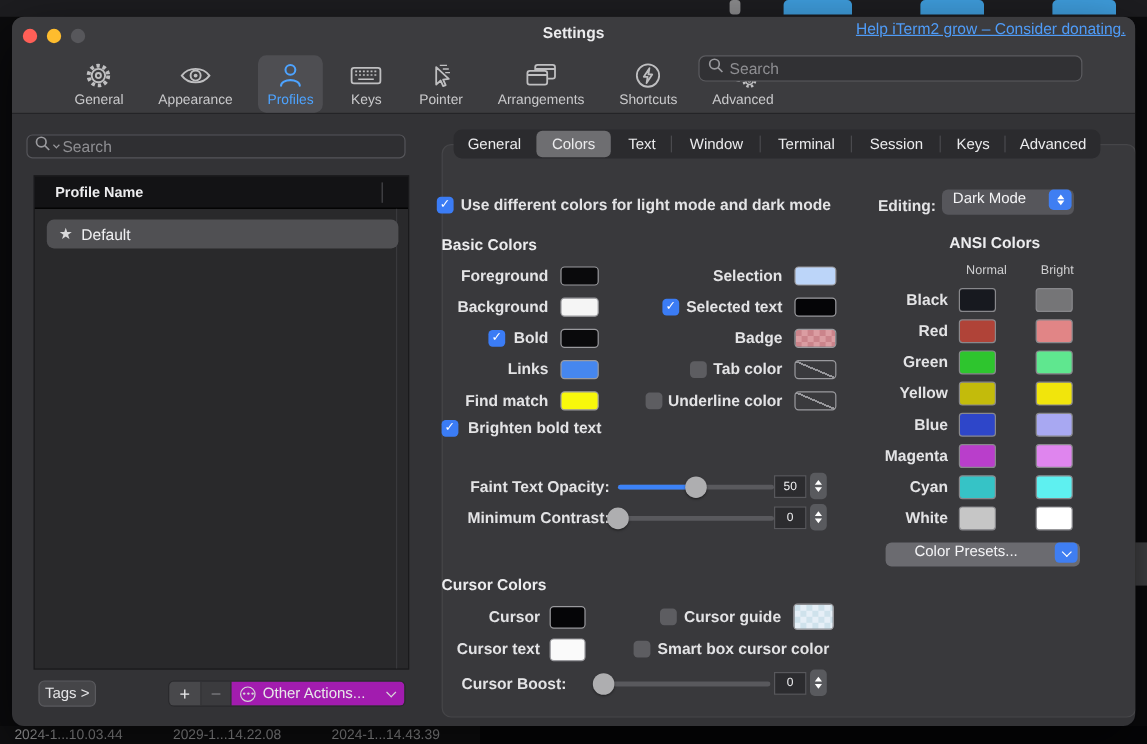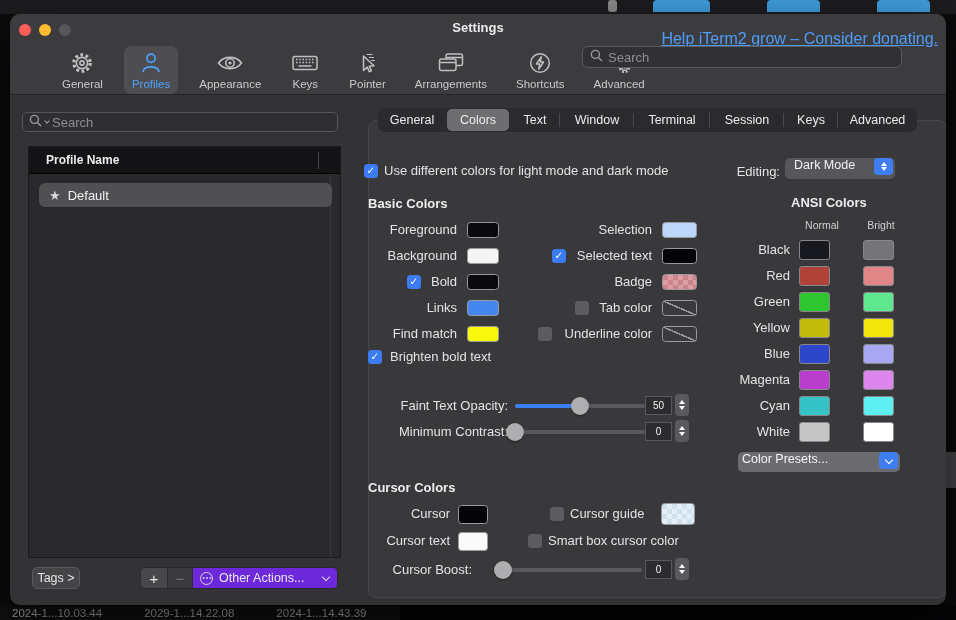--- a/index.html
+++ b/index.html
@@ -21,21 +21,21 @@
 
   
   .window { left:10px; top:14px; width:936px; height:591px; background:#333336;
     border-radius:10px; box-shadow:0 18px 50px rgba(0,0,0,.65); overflow:hidden; }
   .toolbar { left:0; top:0; width:936px; height:81px; background:#3c3c3f; border-bottom:1px solid #242427; }
 
   .tl { top:10px; width:12px; height:12px; border-radius:50%; }
   .tl.red{ left:9px; background:#ff5f57; } .tl.yellow{ left:29px; background:#febc2e; } .tl.gray{ left:49px; background:#57575b; }
 
   .win-title { left:0; top:6px; width:936px; text-align:center; font-size:13px; font-weight:bold; color:#ebebed; }
-  .help-link { right:8px; top:16px; font-size:16px; color:#4f9cf8; text-decoration:underline; }
+  .help-link { right:8px; top:2px; font-size:13px; color:#4f9cf8; text-decoration:underline; }
 
   .nav { left:44px; top:26px; height:54px; display:flex; align-items:flex-end; gap:13px; }
   .nav-item { display:flex; flex-direction:column; align-items:center; justify-content:flex-end; gap:2px;
     padding:3px 8px 4px; border-radius:7px; color:#c9c9cb; font-size:11.5px; }
   .nav-item.sel { background:#4e4e52; color:#4da3ff; }
   .nav-ico { height:27px; display:flex; align-items:center; }
 
   .tb-search { left:572px; top:32px; width:320px; height:22px; background:#313134; border:1px solid #5b5b5f;
     border-radius:6px; display:flex; align-items:center; padding:0 7px; gap:5px; }
   .tb-search input, .sb-search input { flex:1; background:transparent; border:none; outline:none;
@@ -54,21 +54,21 @@
     display:flex; align-items:center; gap:7px; padding-left:10px; color:#f0f0f2; font-size:13px; }
   .star { color:#d9d9db; font-size:13px; }
 
   .btn { background:#454548; border:1px solid #5a5a5e; border-radius:5px; color:#e6e6e8; font-size:12.5px;
     display:flex; align-items:center; justify-content:center; }
   .tags-btn { left:22px; top:553px; width:48px; height:22px; }
   .group { left:130px; top:553px; width:198px; height:22px; display:flex; border-radius:5px; overflow:hidden;
     border:1px solid #2a2a2d; }
   .seg-plus { width:27px; background:#48484b; color:#e8e8ea; font-size:15px; display:flex; align-items:center; justify-content:center; border-right:1px solid #2e2e31; }
   .seg-minus { width:25px; background:#3b3b3e; color:#7c7c80; font-size:15px; display:flex; align-items:center; justify-content:center; border-right:1px solid #2e2e31; }
-  .seg-pop { flex:1; background:#6d28d9; display:flex; align-items:center; gap:6px; padding:0 8px 0 7px;
+  .seg-pop { flex:1; background:#a21caf; display:flex; align-items:center; gap:6px; padding:0 8px 0 7px;
     color:#e8e8ea; font-size:12.5px; }
   .oa-ico { width:13px; height:13px; border:1.3px solid #d6d6d8; border-radius:50%; display:flex; align-items:center; justify-content:center; }
   .oa-dots { width:2px; height:2px; border-radius:50%; background:#d6d6d8; box-shadow:3.5px 0 #d6d6d8,-3.5px 0 #d6d6d8; }
   .chev { width:6px; height:6px; border-right:1.6px solid #d9d9db; border-bottom:1.6px solid #d9d9db;
     transform:rotate(45deg); margin-top:-3px; }
   .chev.white { border-color:#fff; }
   .chev.sm { width:4px; height:4px; border-width:1.3px; border-color:#9a9a9e; margin-top:-2px; }
   .seg-pop .chev { margin-left:auto; }
 
   
@@ -77,21 +77,21 @@
   .tab { display:flex; align-items:center; justify-content:center; color:#ebebed; font-size:12.5px; position:relative; }
   .tab.sel { background:#6e6e71; border-radius:5px; margin:1px; }
   .tab:not(.sel):not(:last-child)::after { content:""; position:absolute; right:0; top:5px; height:14px; width:1px; background:#4a4a4e; }
   .tab:has(+ .tab.sel)::after { display:none; }
   .t0{width:68px}.t1{width:62px}.t2{width:50px}.t3{width:74px}.t4{width:76px}.t5{width:74px}.t6{width:54px}.t7{width:79px}
 
   .content { left:358px; top:106px; width:579px; height:478px; background:#39393c; border:1px solid #464649;
     border-radius:8px; }
 
   
-  .lbl { position:absolute; font-size:13px; color:#e3e3e5; text-align:right; line-height:16px; white-space:nowrap; }
+  .lbl { position:absolute; font-size:13px; color:#e3e3e5; text-align:right; line-height:16px; white-space:nowrap;font-weight:bold; }
   .lbl.left { text-align:left; }
   .sec-title { position:absolute; font-size:13px; font-weight:bold; color:#ececee; white-space:nowrap; }
   .small-h { position:absolute; font-size:10.5px; color:#cfcfd1; text-align:center; }
   .cb { position:absolute; width:14px; height:14px; border-radius:3.5px; background:#5d5d61; }
   .cb.on { background:#3b7cf5; }
   .cb.on::after { content:"✓"; position:absolute; left:2.5px; top:0px; color:#fff; font-size:10.5px; font-weight:bold; }
   .sw { position:absolute; border:1px solid #9a9a9e; border-radius:3.5px; }
   .sw.ansi { border-color:#88888c; border-radius:3px; }
   .checker-pink { background:repeating-conic-gradient(#db9da2 0% 25%, #cb848b 0% 50%) 0 0/10px 10px; }
   .checker-blue { background:repeating-conic-gradient(#e6eff7 0% 25%, #cfe2ec 0% 50%) 0 0/10px 10px; }
@@ -110,21 +110,21 @@
   .tri { width:0; height:0; border-left:3.5px solid transparent; border-right:3.5px solid transparent; }
   .tri.up { border-bottom:4.5px solid #fff; } .tri.down { border-top:4.5px solid #fff; }
 
   .popup { position:absolute; background:#56565b; border-radius:5px; display:flex; }
   .popup .ptext { flex:1; color:#f4f4f6; font-size:12.5px; padding-left:9px; white-space:nowrap; }
   .pcap { width:19px; height:17px; margin-right:2px; background:#3f7ef2; border-radius:4px;
     display:flex; flex-direction:column; align-items:center; justify-content:center; gap:1.5px; }
   .pcap .tri { border-left-width:3px; border-right-width:3px; }
   .pcap .tri.up { border-bottom-width:4px; } .pcap .tri.down { border-top-width:4px; }
   .presets { background:#6b6b70; }
-  .presets .ptext { padding-left:4px; }
+  .presets .ptext { padding-left:24px; }
 </style>
 </head>
 <body>
 
 <div class="screen">
 
   <div class="abs bg-topstrip"></div>
   <div class="abs bg-folder" style="left:653px;width:57px;"></div>
   <div class="abs bg-folder" style="left:767px;width:53px;"></div>
   <div class="abs bg-folder" style="left:877px;width:53px;"></div>
@@ -152,38 +152,38 @@
         <div class="nav-item">
           <span class="nav-ico">
             <svg width="26" height="26" viewBox="0 0 26 26" fill="none" stroke="#bfbfc1" stroke-width="1.6">
               <circle cx="13" cy="13" r="8.2" stroke-width="3.2" stroke-dasharray="2.8 2.45"></circle>
               <circle cx="13" cy="13" r="5.6"></circle>
                 <circle cx="13" cy="13" r="2.1"></circle>
               </svg>
             </span>
           <span>General</span>
         </div>
-        <div class="nav-item sel">
-          <span class="nav-ico">
-            <svg width="26" height="26" viewBox="0 0 26 26" fill="none" stroke="#4da3ff" stroke-width="1.7">
-              <circle cx="13" cy="8.2" r="4.1"></circle>
-              <path d="M5.2 21.5 C5.2 15.2 20.8 15.2 20.8 21.5" stroke-linecap="round"></path>
-              </svg>
-            </span>
-          <span>Profiles</span>
-        </div>
         <div class="nav-item">
           <span class="nav-ico">
             <svg width="28" height="26" viewBox="0 0 28 26" fill="none" stroke="#bfbfc1" stroke-width="1.6">
               <path d="M2.5 13 C8 5.5 20 5.5 25.5 13 C20 20.5 8 20.5 2.5 13 Z"></path>
               <circle cx="14" cy="13" r="4.2"></circle>
                 <circle cx="14" cy="13" r="1.6" fill="#bfbfc1" stroke="none"></circle>
               </svg>
             </span>
           <span>Appearance</span>
+        </div>
+        <div class="nav-item sel">
+          <span class="nav-ico">
+            <svg width="26" height="26" viewBox="0 0 26 26" fill="none" stroke="#4da3ff" stroke-width="1.7">
+              <circle cx="13" cy="8.2" r="4.1"></circle>
+              <path d="M5.2 21.5 C5.2 15.2 20.8 15.2 20.8 21.5" stroke-linecap="round"></path>
+              </svg>
+            </span>
+          <span>Profiles</span>
         </div>
         <div class="nav-item">
           <span class="nav-ico">
             <svg width="30" height="26" viewBox="0 0 30 26" fill="none" stroke="#bfbfc1" stroke-width="1.5">
               <rect x="3" y="6.5" width="24" height="13" rx="2"></rect>
               <path stroke-width="1.3" d="M6 9.5h1.6 M9.2 9.5h1.6 M12.4 9.5h1.6 M15.6 9.5h1.6 M18.8 9.5h1.6 M22 9.5h1.6 M6 12.5h1.6 M9.2 12.5h1.6 M12.4 12.5h1.6 M15.6 12.5h1.6 M18.8 12.5h1.6 M22 12.5h1.6 M8.5 16h13"></path>
               </svg>
             </span>
           <span>Keys</span>
         </div>

